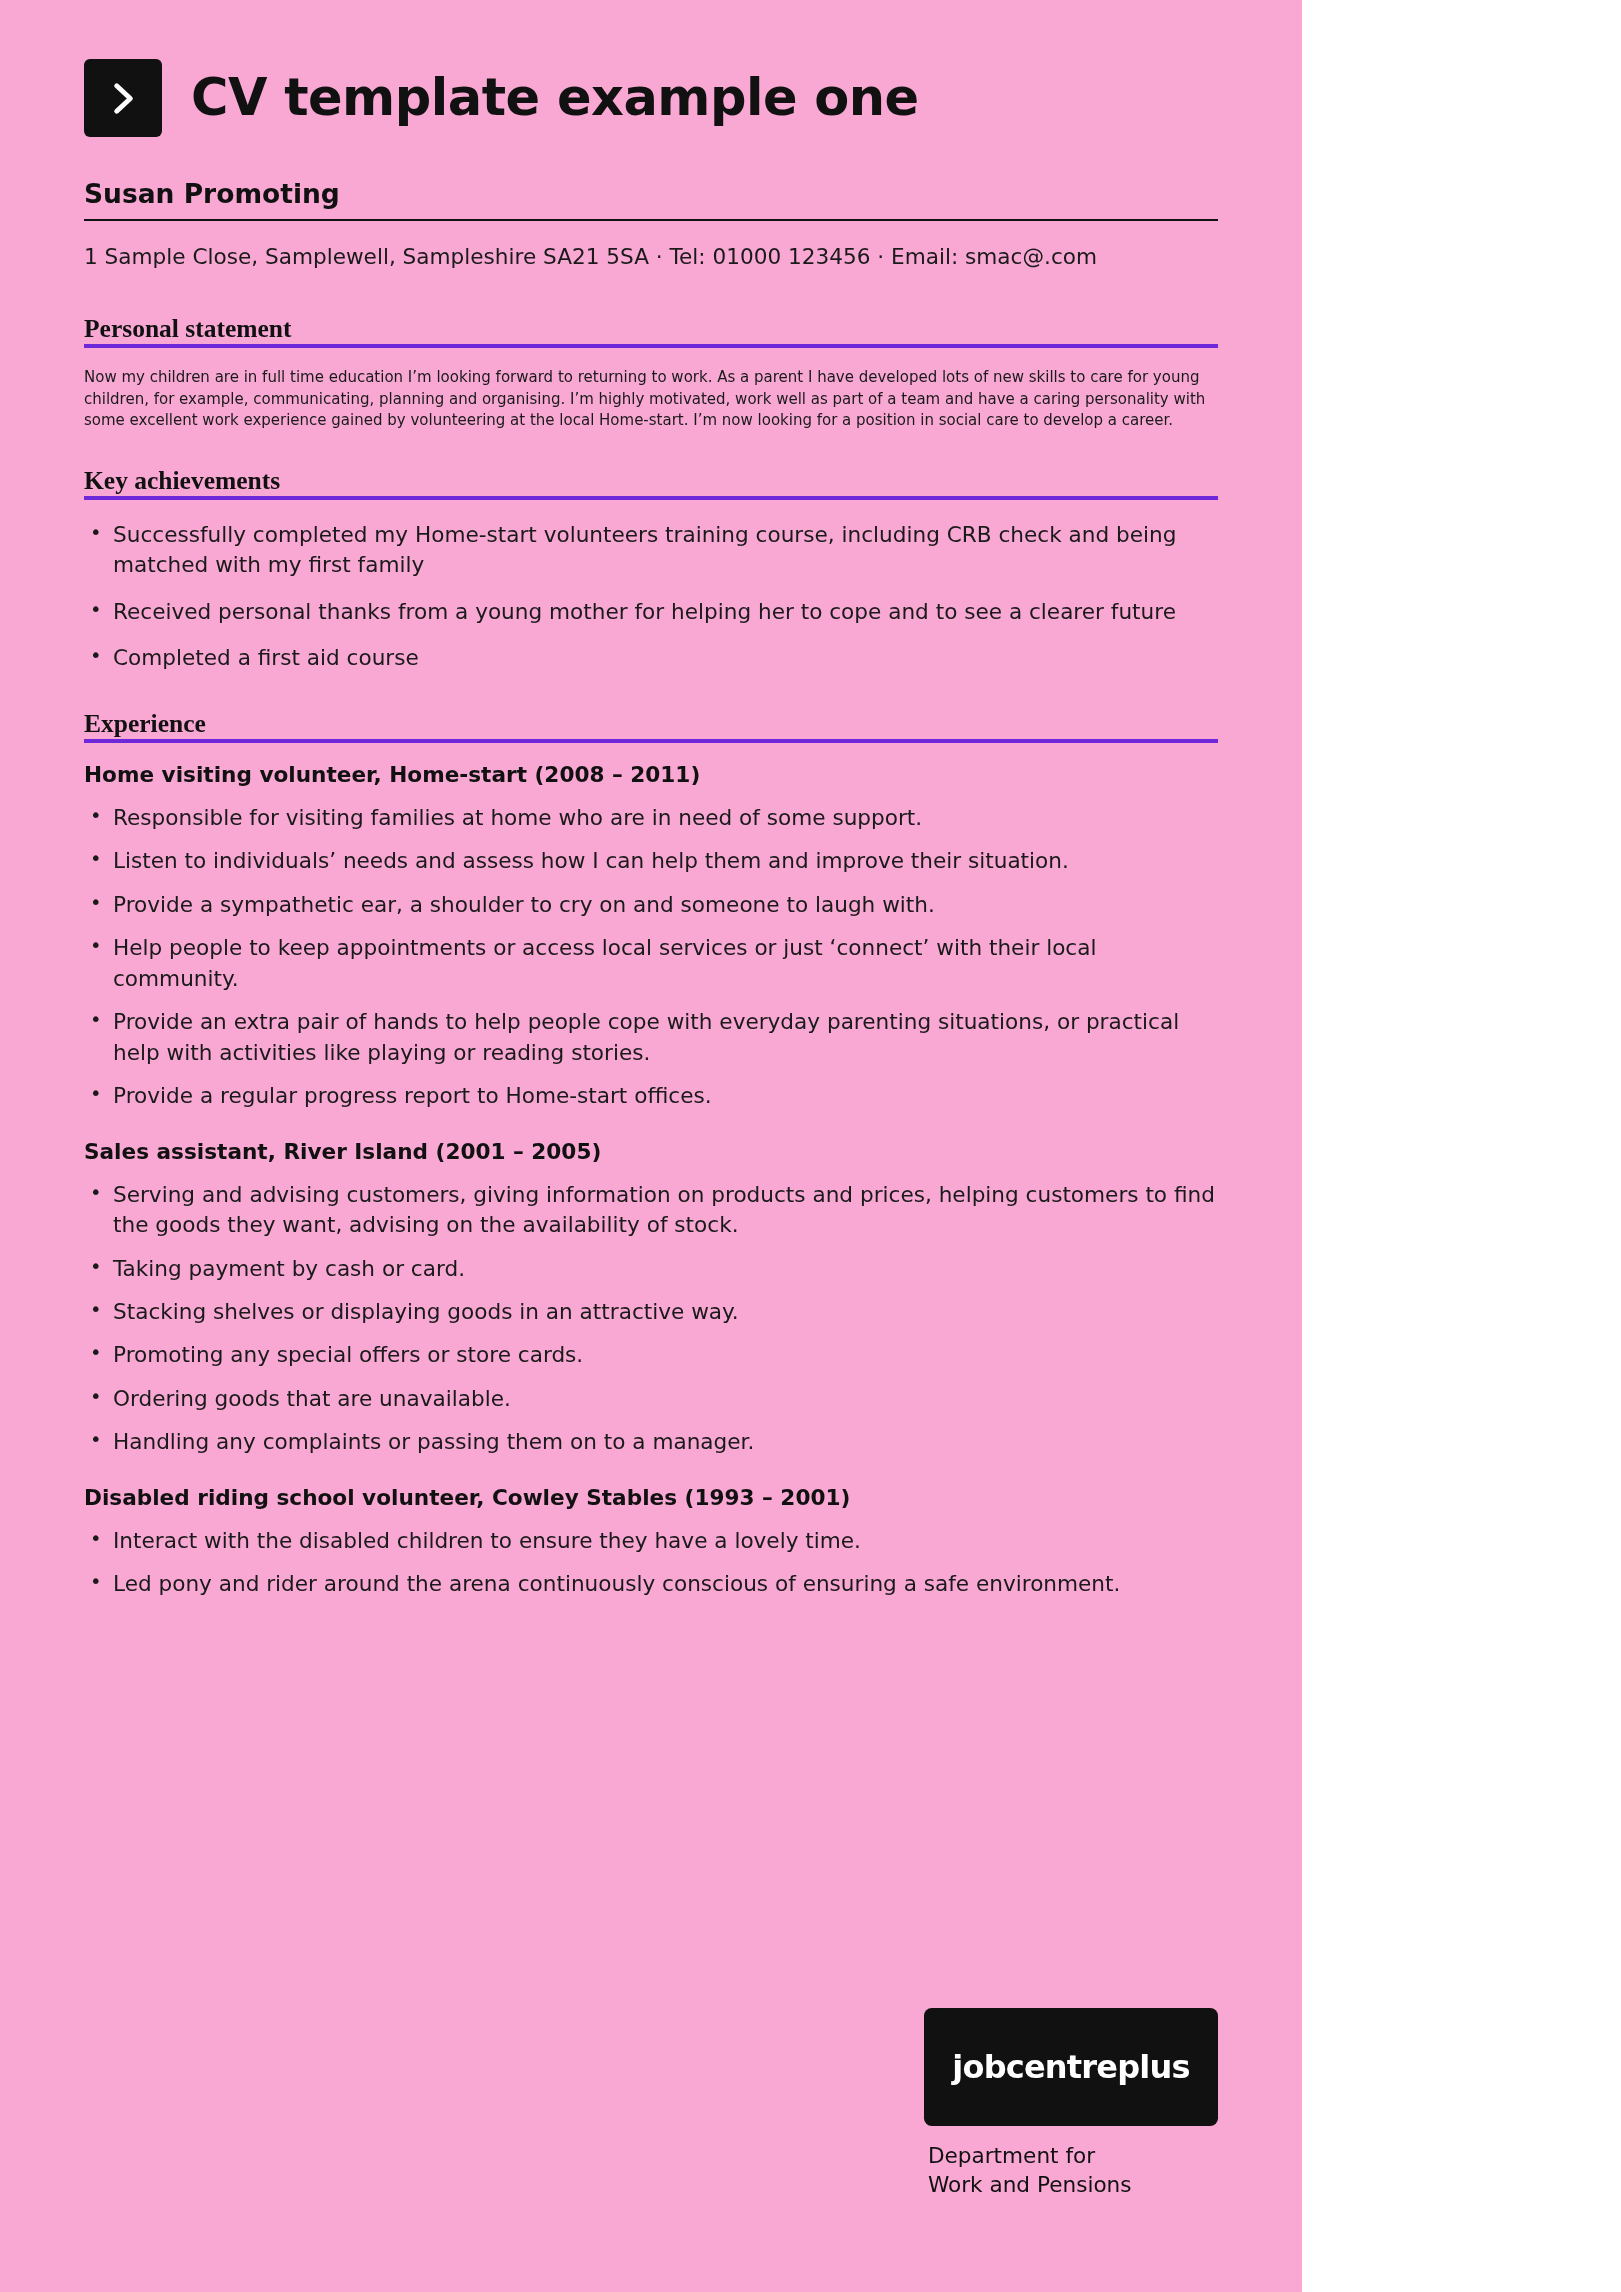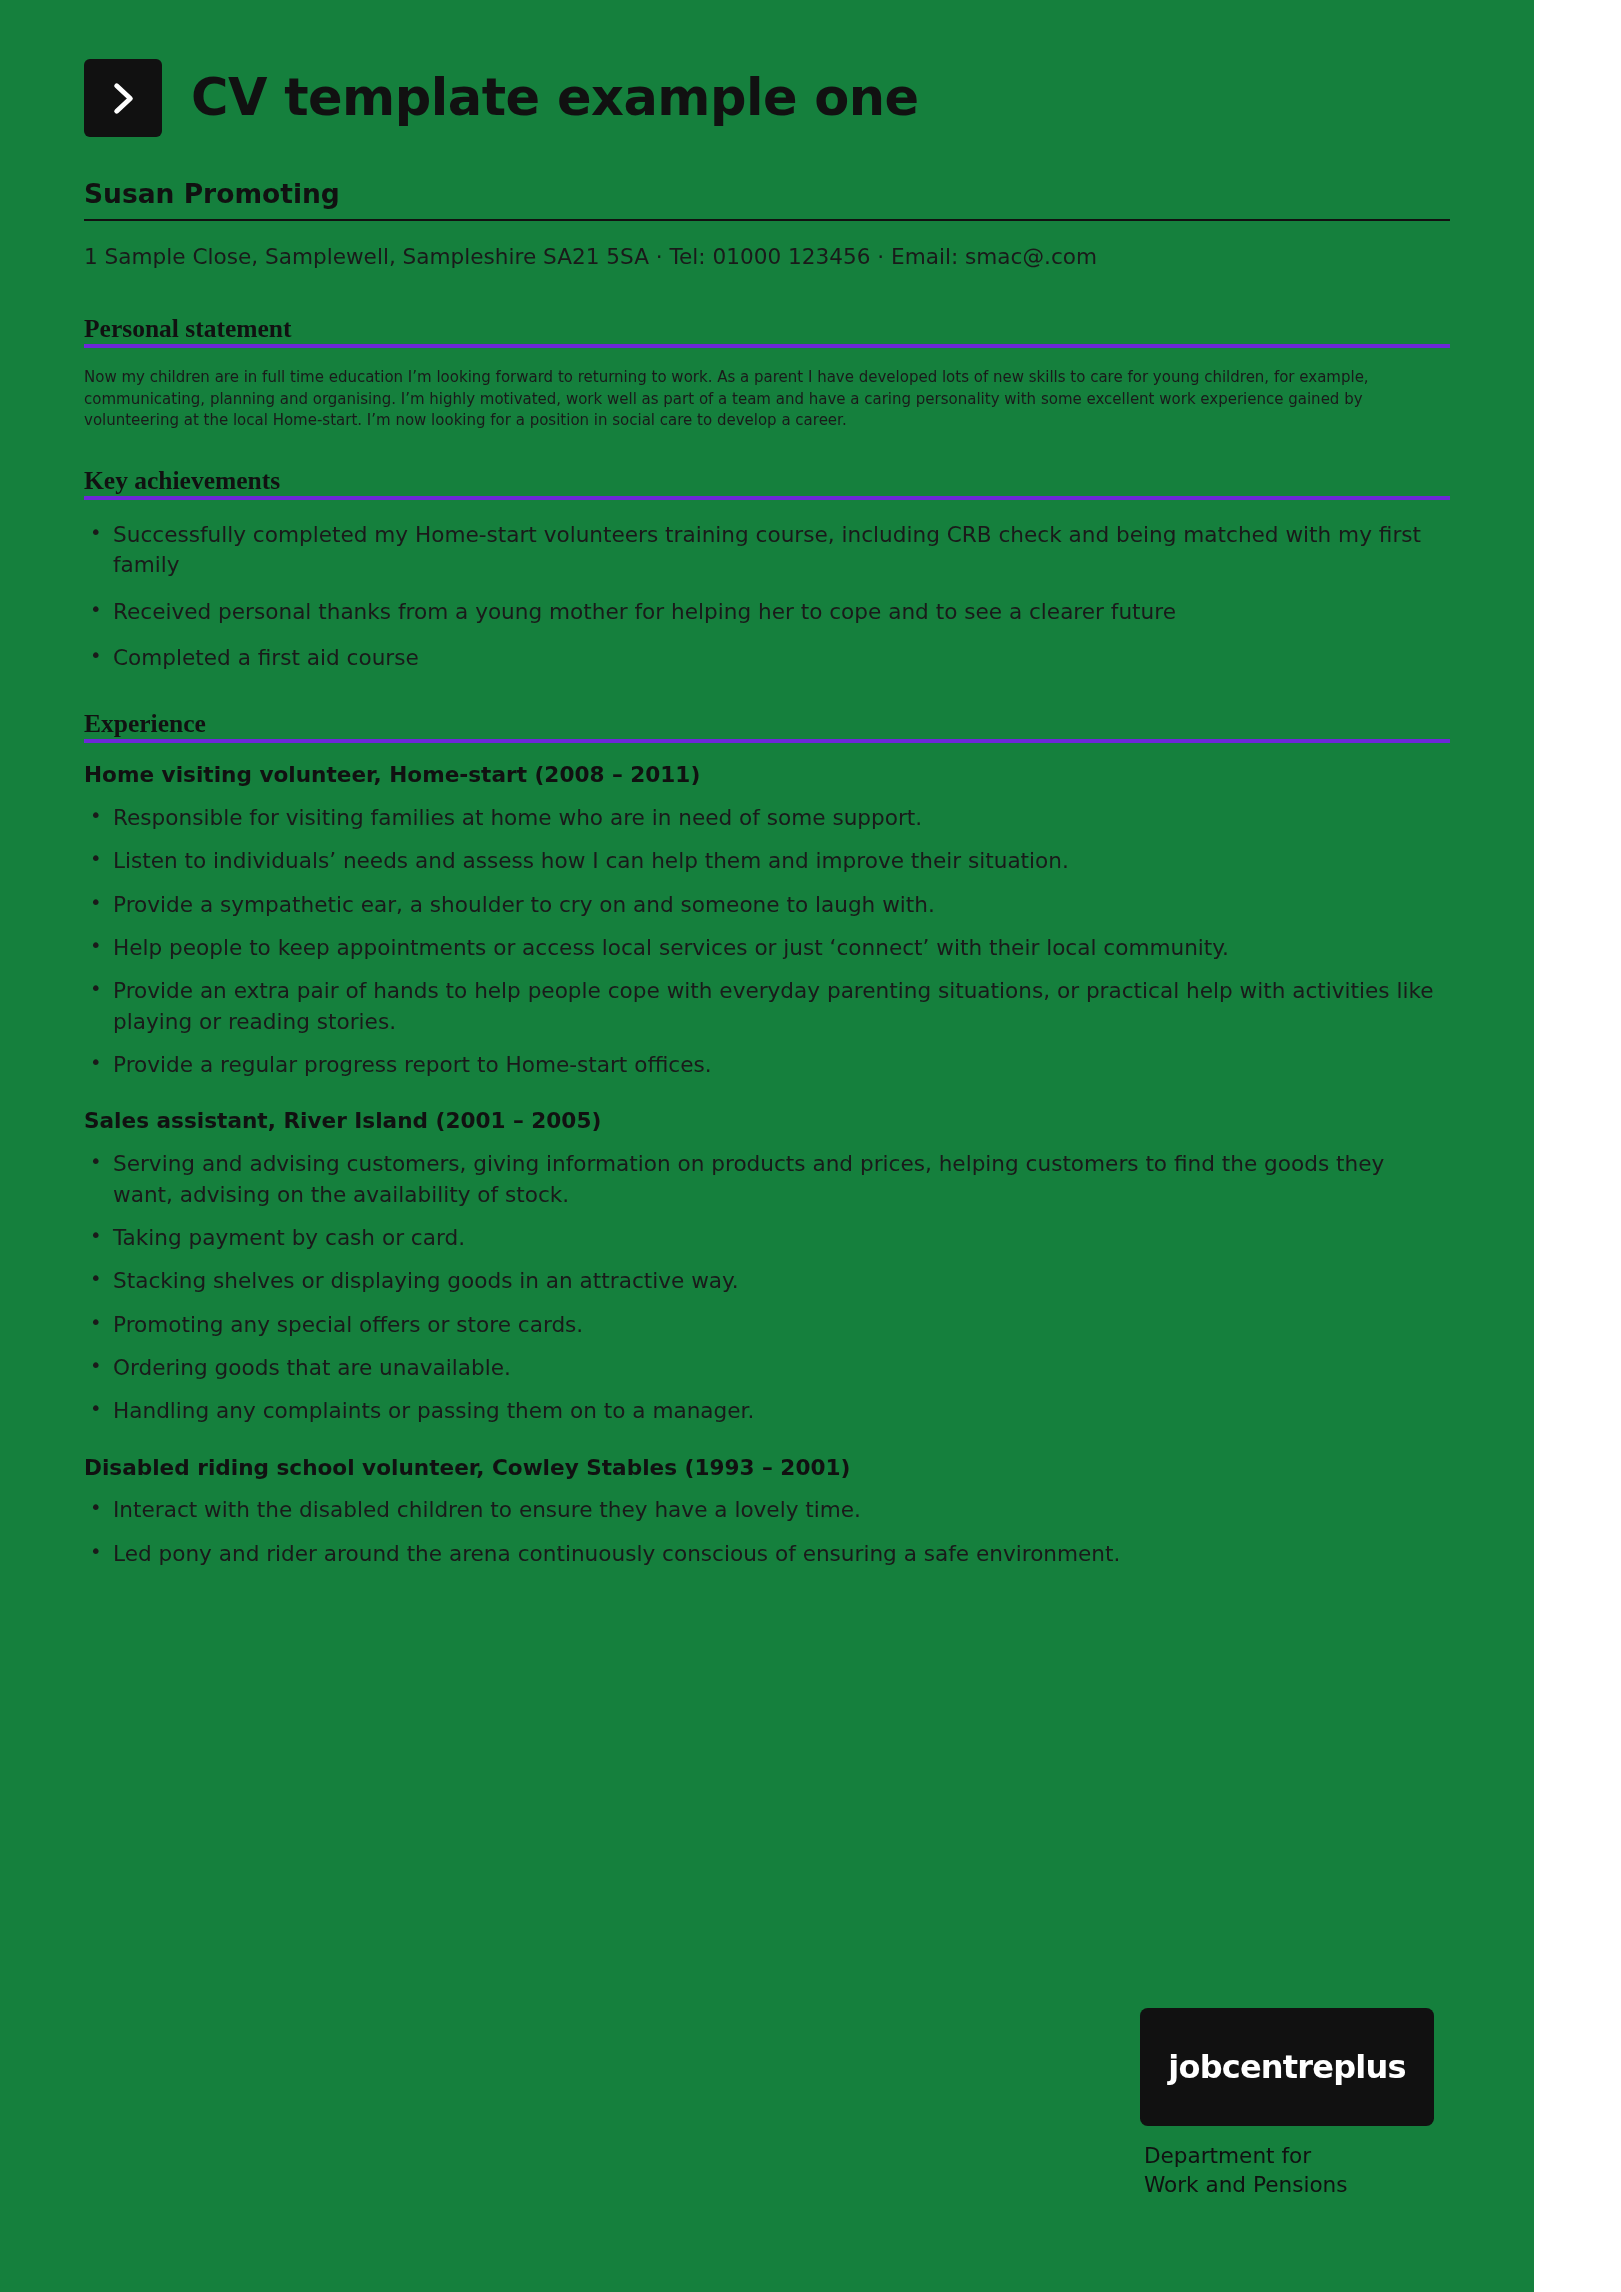--- a/index.html
+++ b/index.html
@@ -11,23 +11,23 @@
     width: 1621px;
     height: 2293px;
     font-family: "DejaVu Sans", sans-serif;
     color: #1a1a1a;
     position: relative;
     overflow: hidden;
   }
   .page {
     position: absolute;
     left: 0; top: 0;
-    width: 1534px;
+    width: 1302px;
     height: 2293px;
-    background: #15803d;
+    background: #f9a8d4;
     box-sizing: border-box;
     padding: 59px 84px 39px 84px;
   }
 
   
   .doc-header {
     display: flex;
     align-items: center;
     gap: 29px;
     margin-bottom: 41px;
@@ -115,21 +115,21 @@
     font-weight: bold;
     color: #111111;
     margin-bottom: 15.7px;
     margin-top: 4px;
   }
   .job-block { margin-bottom: 27.4px; }
 
   
   .footer-logo {
     position: absolute;
-    right: 100px;
+    right: 84px;
     bottom: 94px;
     width: 294px;
     text-align: left;
   }
   .logo-box {
     background: #111111;
     border-radius: 7.8px;
     height: 118px;
     display: flex;
     align-items: center;

